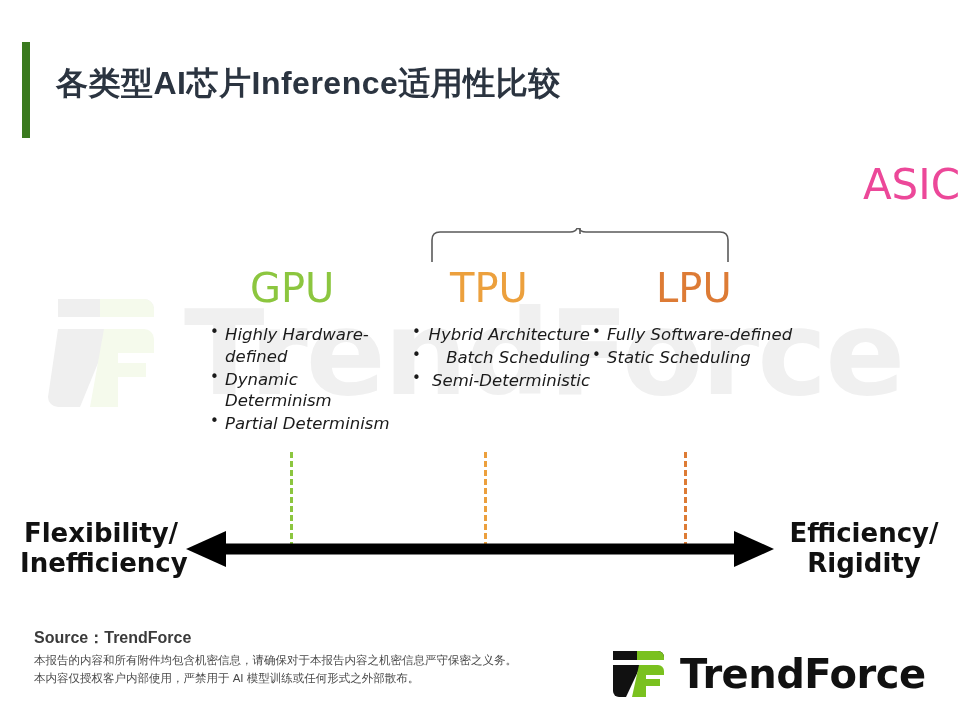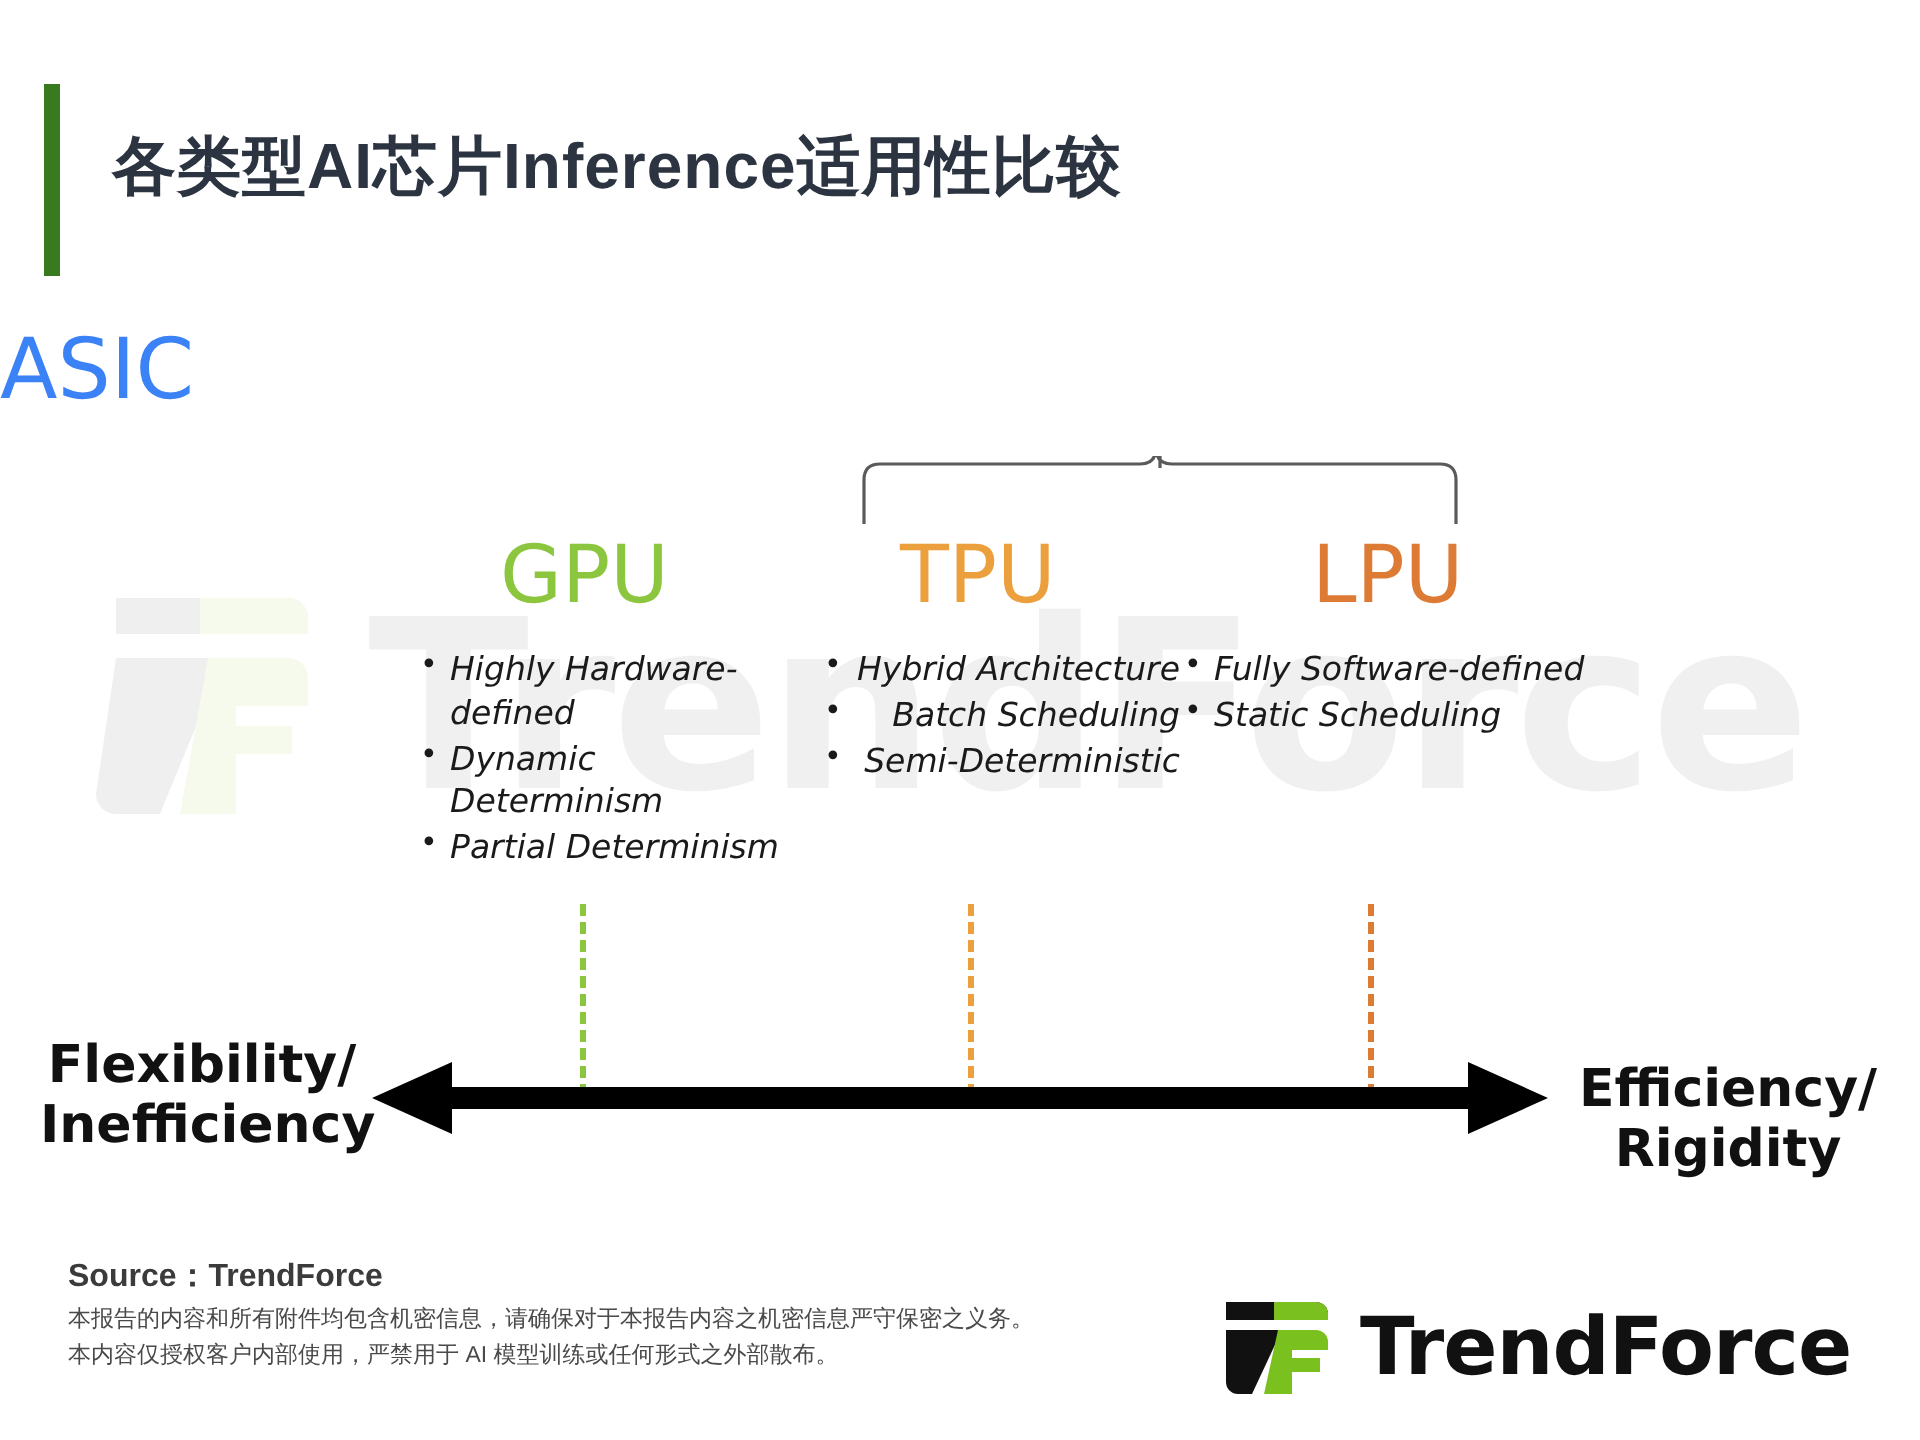--- a/index.html
+++ b/index.html
@@ -66,23 +66,23 @@
     z-index: 3;
     white-space: nowrap;
   }
 
   
   .asic-label {
     position: absolute;
     left: 0;
     top: 160px;
     width: 960px;
-    text-align: left;
+    text-align: right;
     font-size: 42px;
-    color: #3b82f6;
+    color: #ec4899;
     font-weight: normal;
     z-index: 3;
     font-family: "DejaVu Sans", sans-serif;
   }
   .asic-brace {
     position: absolute;
     left: 430px;
     top: 228px;
     width: 300px;
     height: 36px;
@@ -163,21 +163,21 @@
     position: absolute;
     top: 518px;
     font-size: 26px;
     font-weight: bold;
     color: #111;
     line-height: 1.16;
     z-index: 3;
     font-family: "DejaVu Sans", sans-serif;
   }
   .axis-cap-left { left: 20px; width: 162px; text-align: center; }
-  .axis-cap-right { left: 780px; width: 168px; text-align: center; margin-top: 12px; }
+  .axis-cap-right { left: 780px; width: 168px; text-align: center; }
 
   
   .footer-rule {
     position: absolute;
     left: 0;
     top: 612px;
     width: 960px;
     height: 1px;
     background: #ffffff;
   }

